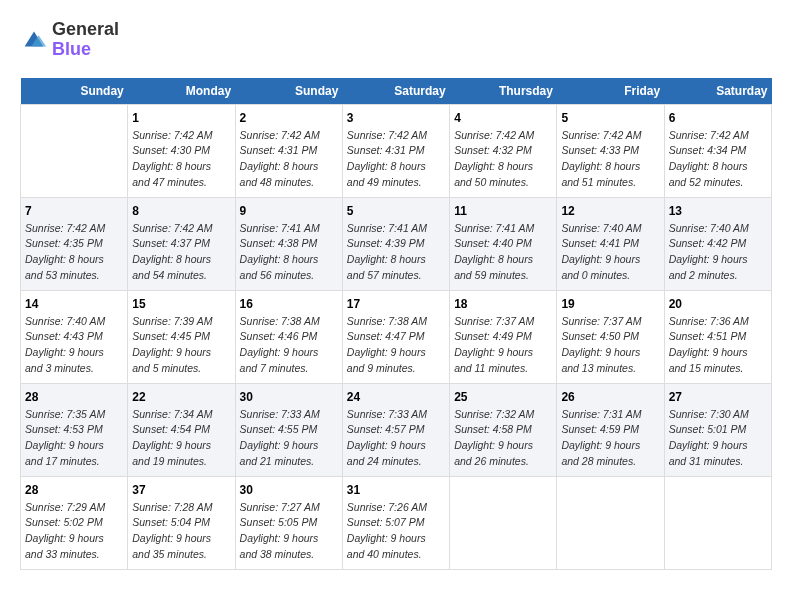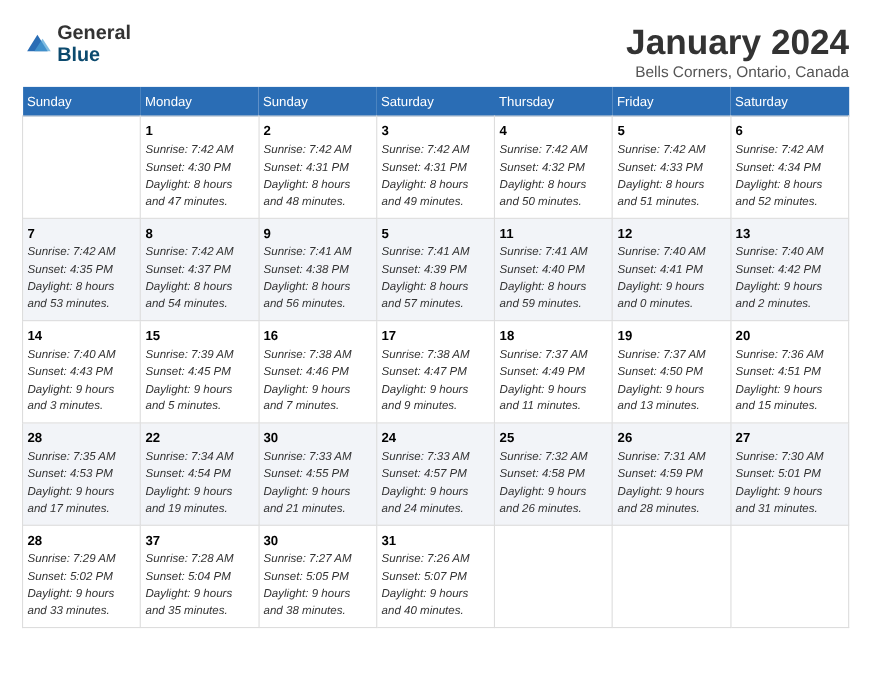--- a/index.html
+++ b/index.html
@@ -5,44 +5,43 @@
     * { box-sizing: border-box; margin: 0; padding: 0; }
     body {
       font-family: Arial, sans-serif;
       background: #fff;
       width: 792px;
       min-height: 612px;
       padding: 20px;
     }
     .header {
       display: flex;
-      justify-content: space-between;
       align-items: flex-start;
-      margin-bottom: 6px;
+      margin-bottom: 18px;
       gap: 38px;
     }
     .logo {
       display: flex;
       align-items: center;
       gap: 4px;
     }
     .logo-text {
       display: flex;
       flex-direction: column;
       line-height: 1.1;
     }
     .logo-general {
       font-size: 18px;
       font-weight: bold;
       color: #333;
     }
     .logo-blue {
       font-size: 18px;
       font-weight: bold;
-      color: #0c4a6e;
+      color: #8b5cf6;
     }
     .logo-icon {
       width: 28px;
       height: 28px;
     }
     .title-block {
       text-align: right;
     }
     .month-title {
       font-size: 32px;
@@ -57,23 +56,23 @@
       width: 100%;
       border-collapse: collapse;
       font-size: 11px;
     }
     thead tr {
       background-color: #2a6db5;
       color: #fff;
     }
     thead th {
       padding: 6px 4px;
-      text-align: left;
+      text-align: right;
       font-size: 12px;
-      font-weight: normal;
+      font-weight: bold;
     }
     tbody tr {
       vertical-align: top;
     }
     tbody tr:nth-child(even) {
       background-color: #f2f4f8;
     }
     tbody tr:nth-child(odd) {
       background-color: #fff;
     }
@@ -103,24 +102,20 @@
 <div class="header">
   <div class="logo">
     <svg class="logo-icon" viewBox="0 0 30 30" xmlns="http://www.w3.org/2000/svg">
       <polygon points="5,22 15,6 25,22" fill="#2a6db5"></polygon>
       <polygon points="12,22 20,10 28,22" fill="#4a9fd4" opacity="0.7"></polygon>
     </svg>
     <div class="logo-text">
       <span class="logo-general">General</span>
       <span class="logo-blue">Blue</span>
     </div>
-  </div>
-  <div class="title-block">
-    <div class="month-title">January 2024</div>
-    <div class="subtitle">Bells Corners, Ontario, Canada</div>
   </div>
 </div>
 
 <table>
   <thead>
     <tr>
       <th>Sunday</th>
       <th>Monday</th>
       <th>Sunday</th>
       <th>Saturday</th>

